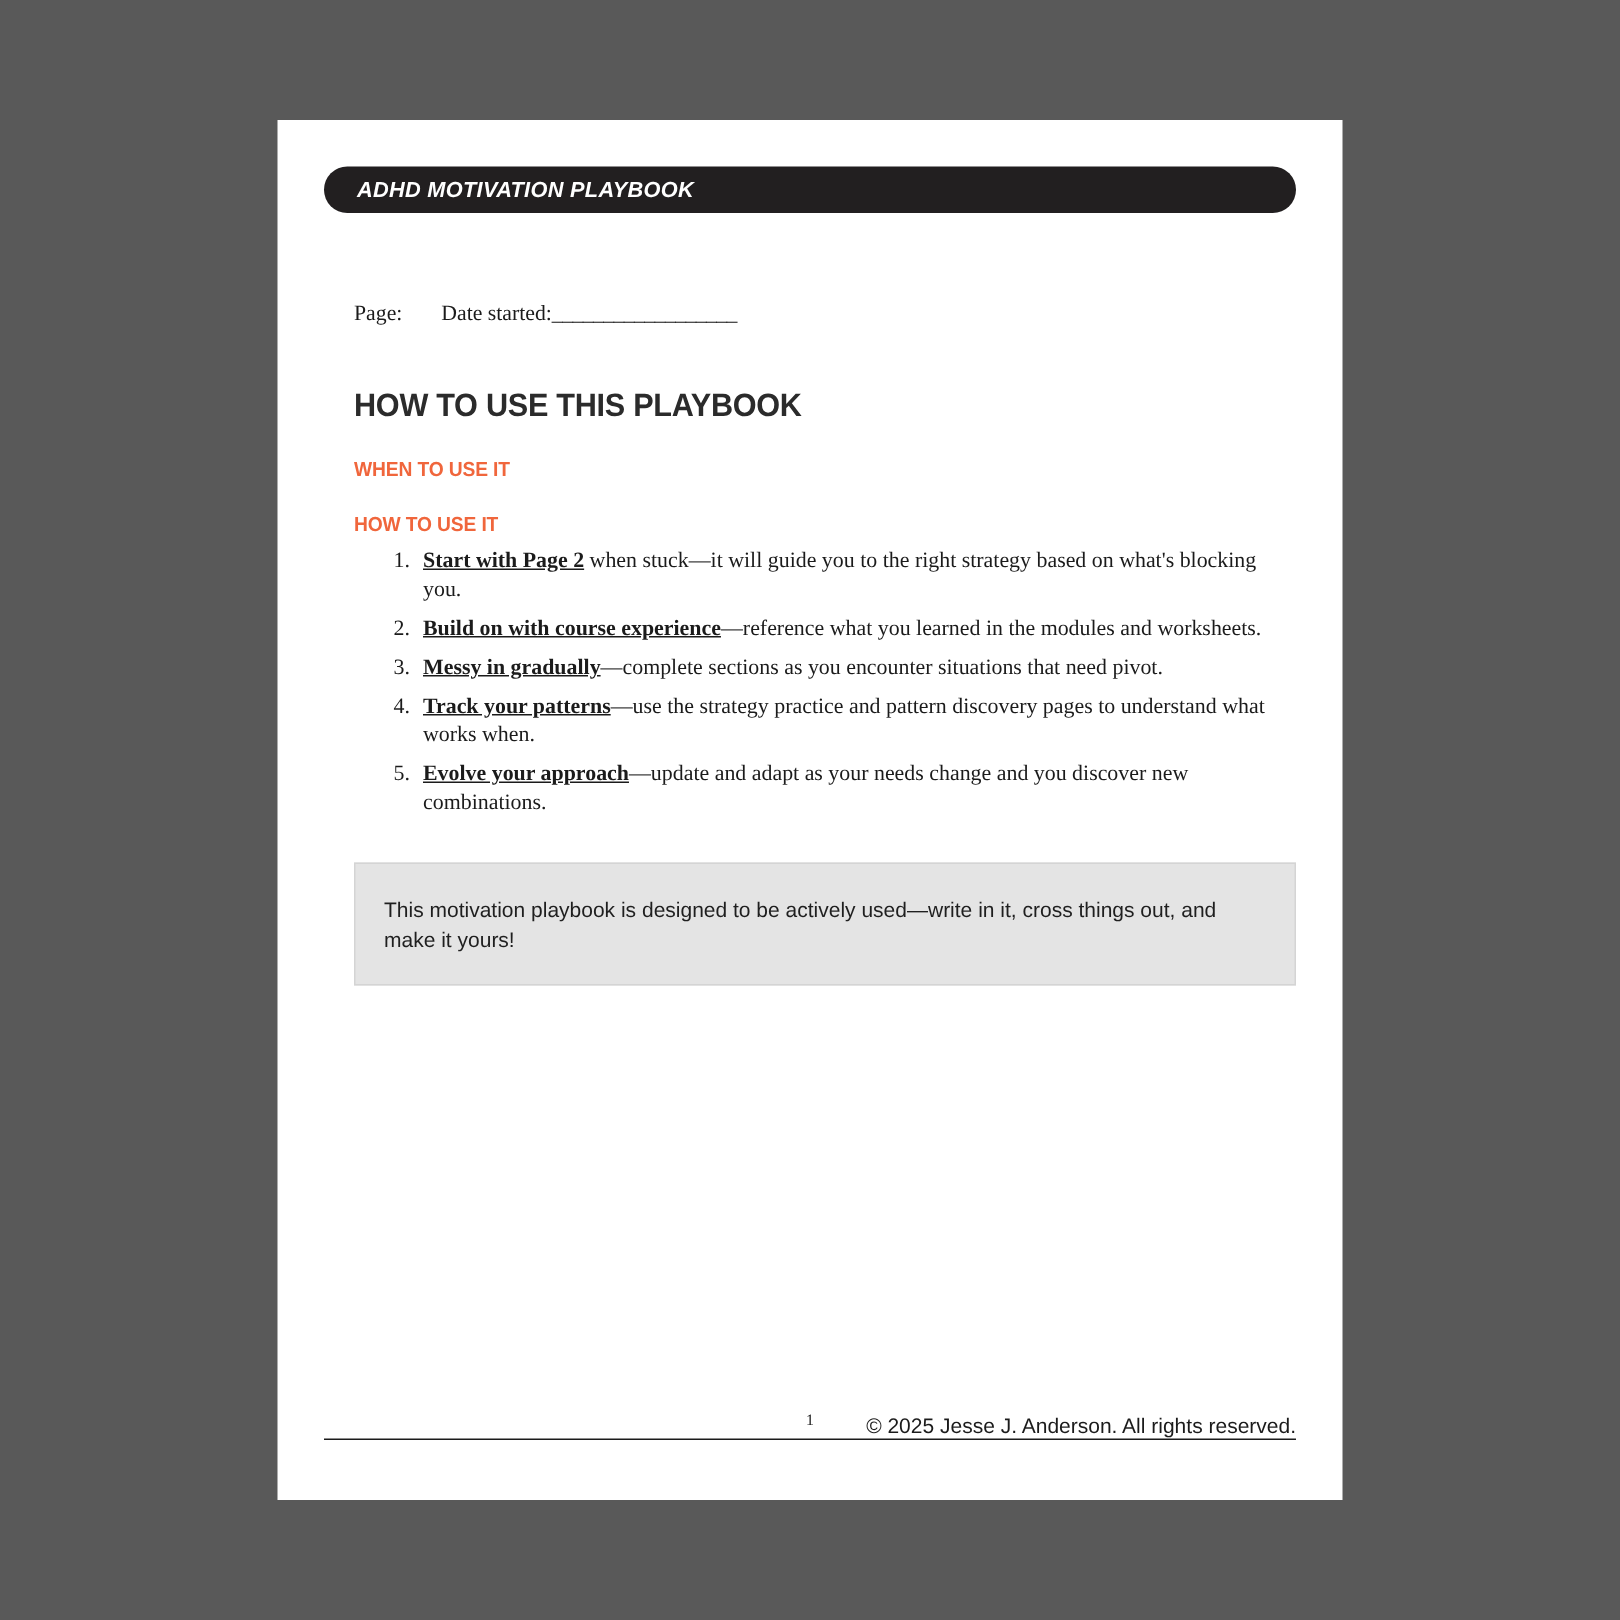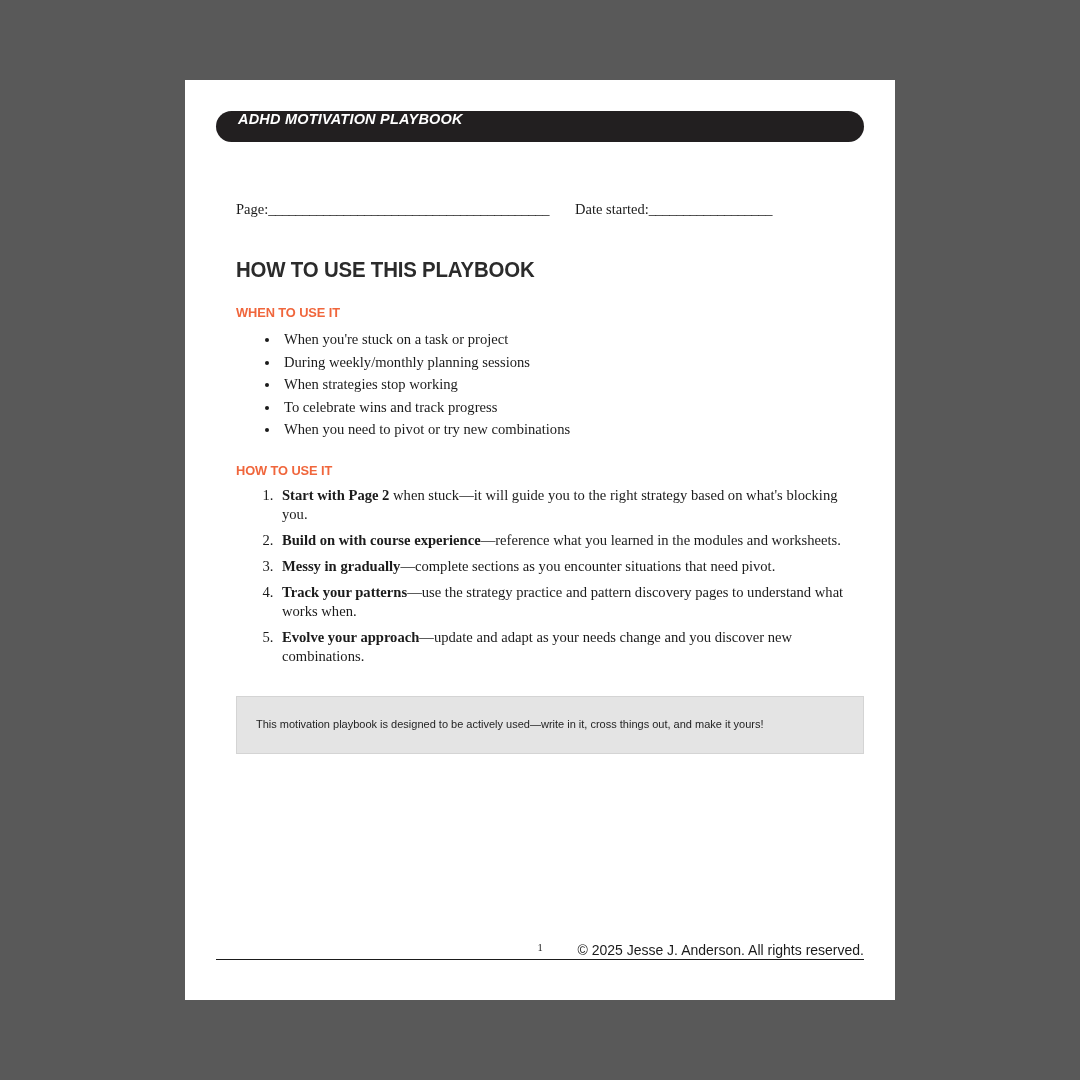--- a/index.html
+++ b/index.html
@@ -26,21 +26,21 @@
   
   .banner {
     position: absolute;
     left: 31px;
     top: 31px;
     width: 648px;
     height: 31px;
     background: #221f20;
     border-radius: 16px;
     display: flex;
-    align-items: flex-start;
+    align-items: center;
   }
   .banner-title {
     color: #ffffff;
     font-family: "Liberation Sans", sans-serif;
     font-weight: bold;
     font-style: italic;
     font-size: 14.5px;
     letter-spacing: 0.2px;
     margin-left: 22px;
     white-space: nowrap;
@@ -114,32 +114,32 @@
     font-size: 14.6px;
     line-height: 1.30;
     color: #1b1b1b;
     margin: 6px 0 0 0;
     padding-left: 41px;
   }
   ol.steps li {
     padding-left: 5px;
     margin-bottom: 7px;
   }
-  ol.steps li strong { font-weight: bold; }
+  ol.steps li strong { font-weight: bold; text-decoration: underline; }
 
   
   .callout {
     margin-top: 30px;
     background: #e4e4e4;
     border: 1px solid #d4d4d4;
     padding: 20px 19px 20px 19px;
   }
   .callout p {
     font-family: "Liberation Sans", sans-serif;
-    font-size: 11px;
+    font-size: 14px;
     line-height: 1.45;
     color: #1f1f1f;
     margin: 0;
   }
   .callout p.second { margin-top: 22px; }
   .callout strong { font-weight: bold; }
 
   
   .footer {
     position: absolute;
@@ -182,37 +182,29 @@
 <div id="page">
 
   <div class="banner">
     <span class="banner-title">ADHD MOTIVATION PLAYBOOK</span>
   </div>
 
   <div class="content">
 
     <div class="fields-row">
       <span>Page:</span>
-      <span class="rule-text">_________________________________________</span>
       <span class="field-gap"></span>
       <span>Date started:</span>
       <span class="rule-text">__________________</span>
     </div>
 
     <h1 class="section-title">HOW TO USE THIS PLAYBOOK</h1>
 
 
     <h2 class="sub-title">WHEN TO USE IT</h2>
-    <ul class="bullets">
-      <li>When you're stuck on a task or project</li>
-      <li>During weekly/monthly planning sessions</li>
-      <li>When strategies stop working</li>
-      <li>To celebrate wins and track progress</li>
-      <li>When you need to pivot or try new combinations</li>
-    </ul>
 
     <h2 class="sub-title">HOW TO USE IT</h2>
     <ol class="steps">
       <li><strong>Start with Page 2</strong><span> when stuck—it will guide you to the right strategy based on what's blocking you.</span></li>
       <li><strong>Build on with course experience</strong><span>—reference what you learned in the modules and worksheets.</span></li>
       <li><strong>Messy in gradually</strong><span>—complete sections as you encounter situations that need pivot.</span></li>
       <li><strong>Track your patterns</strong><span>—use the strategy practice and pattern discovery pages to understand what works when.</span></li>
       <li><strong>Evolve your approach</strong><span>—update and adapt as your needs change and you discover new combinations.</span></li>
     </ol>
 

